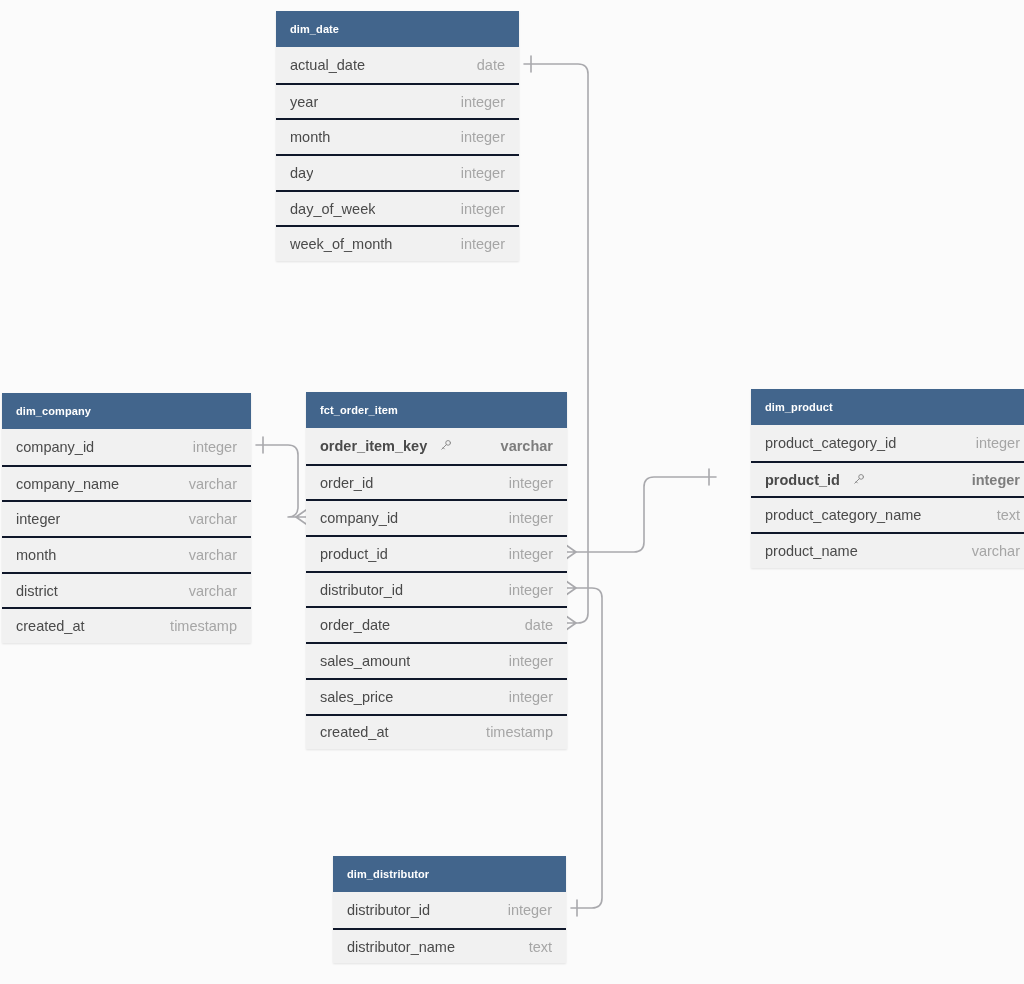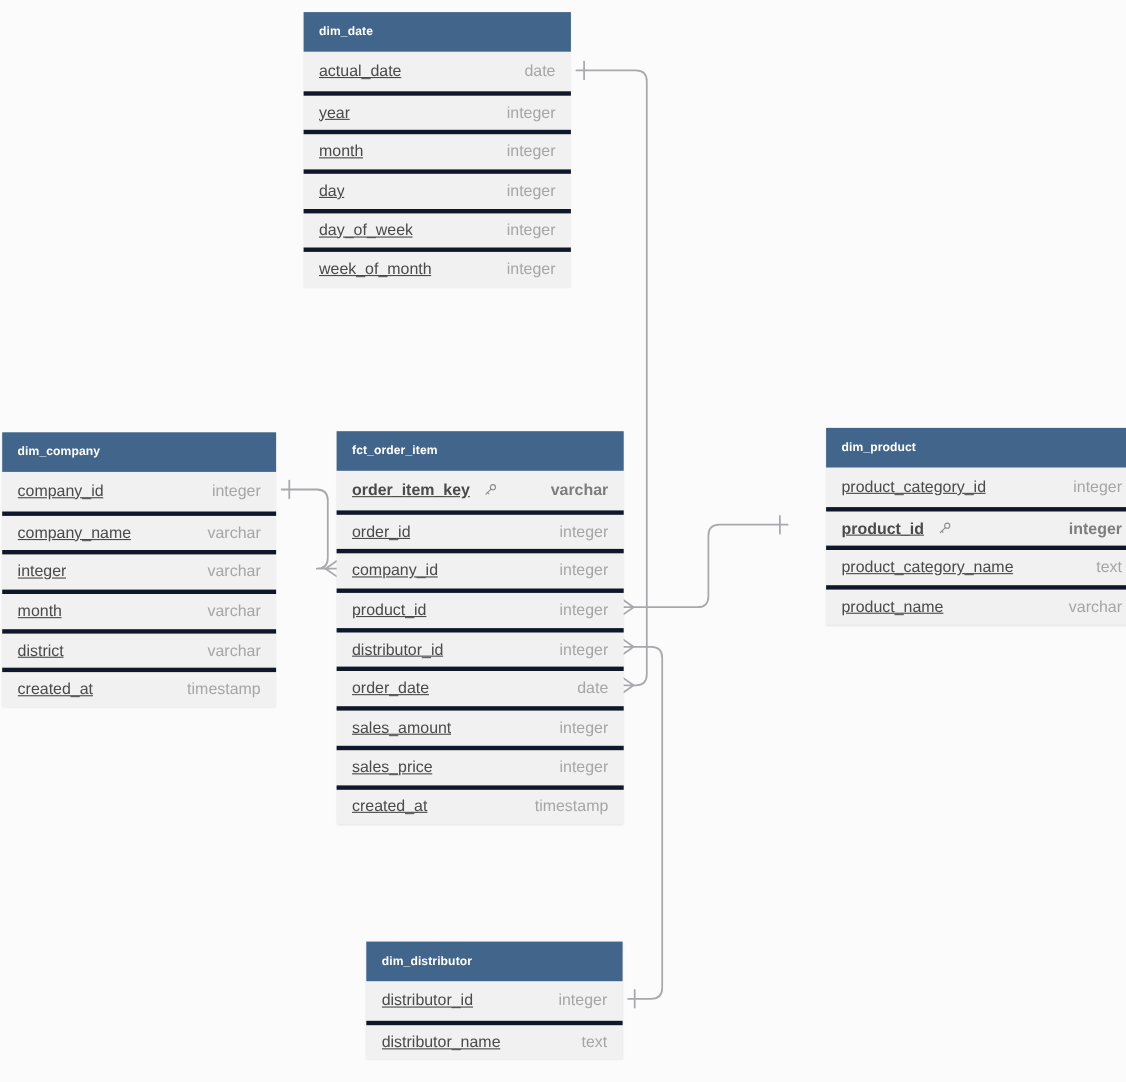--- a/index.html
+++ b/index.html
@@ -51,32 +51,31 @@
   .table-body {
     padding: 0;
   }
   .field-row {
     height: 35.7px;
     display: flex;
     align-items: center;
     justify-content: space-between;
     padding: 0 14px;
     box-sizing: border-box;
-    border-top: 4px solid #0f172a;
+    border-top: 2px solid #0f172a;
     white-space: nowrap;
   }
   .field-row:first-child { border-top: none; }
   .field-name {
     color: #4a4a4a;
     font-size: 14.5px;
     display: flex;
     align-items: center;
     gap: 5px;
     overflow: hidden;
-    text-decoration: underline;
   }
   .field-type {
     color: #a6a6a6;
     font-size: 14.5px;
     padding-left: 12px;
   }
   .field-row.pk .field-name,
   .field-row.pk .field-type {
     font-weight: bold;
     color: #4a4a4a;

